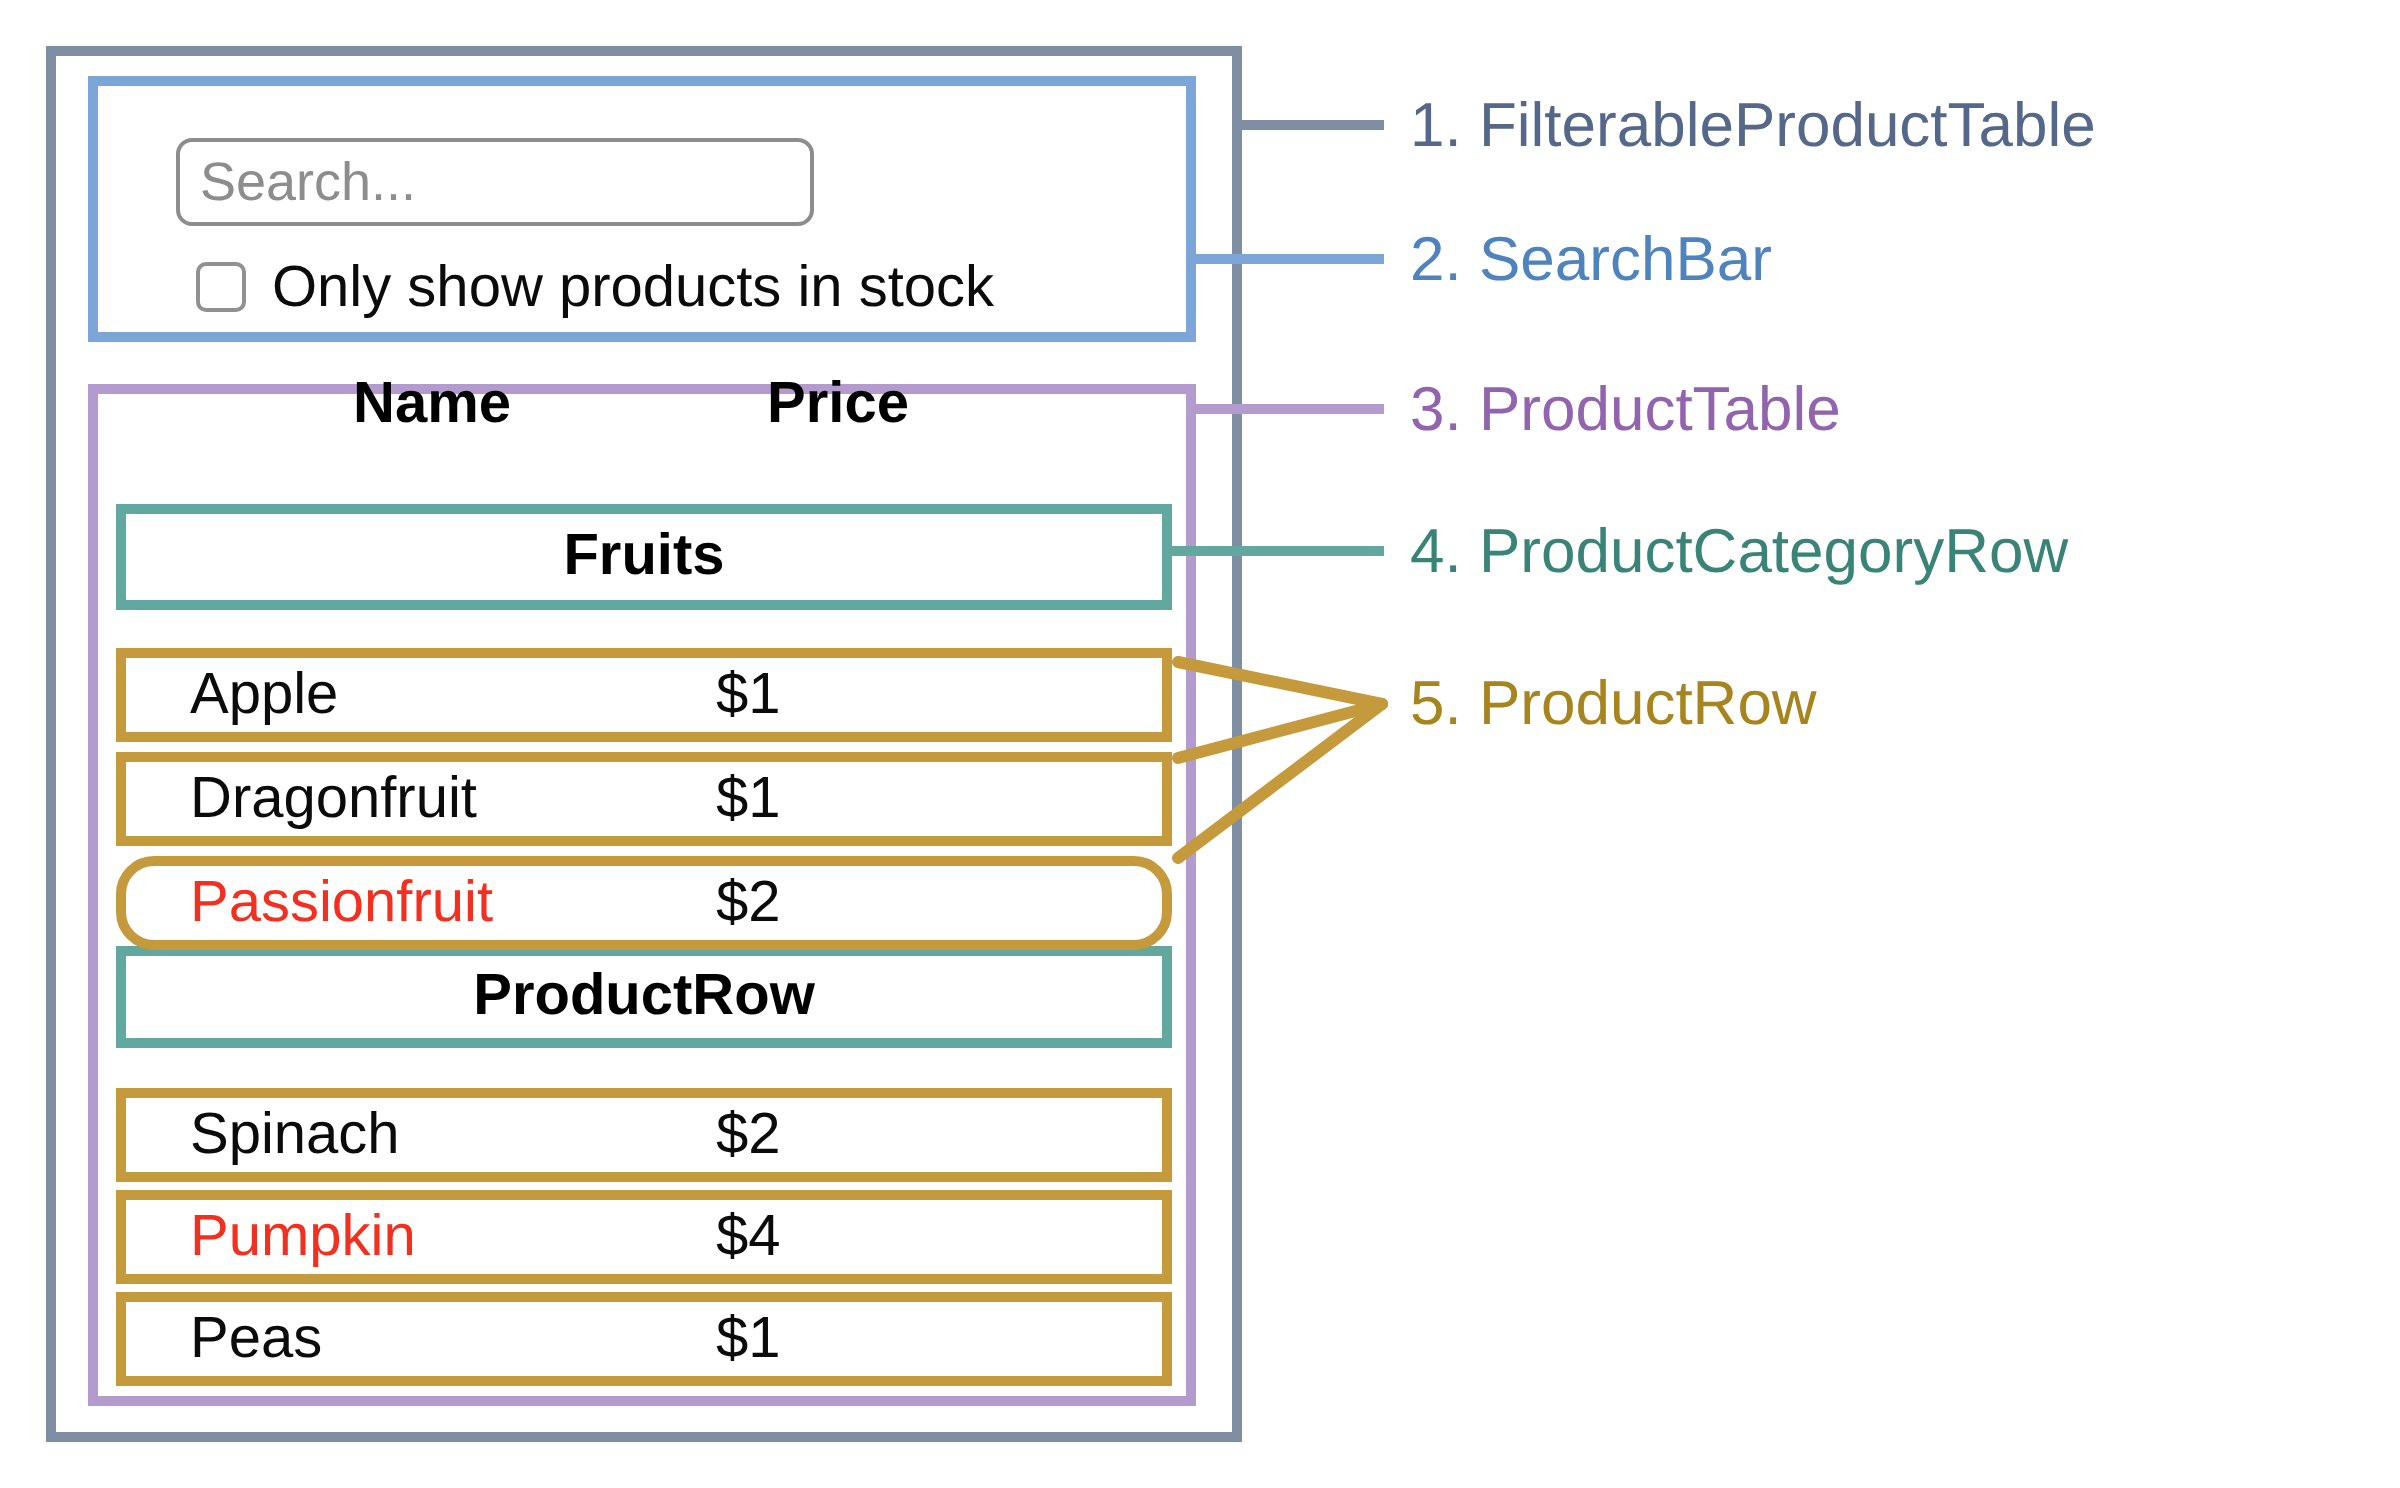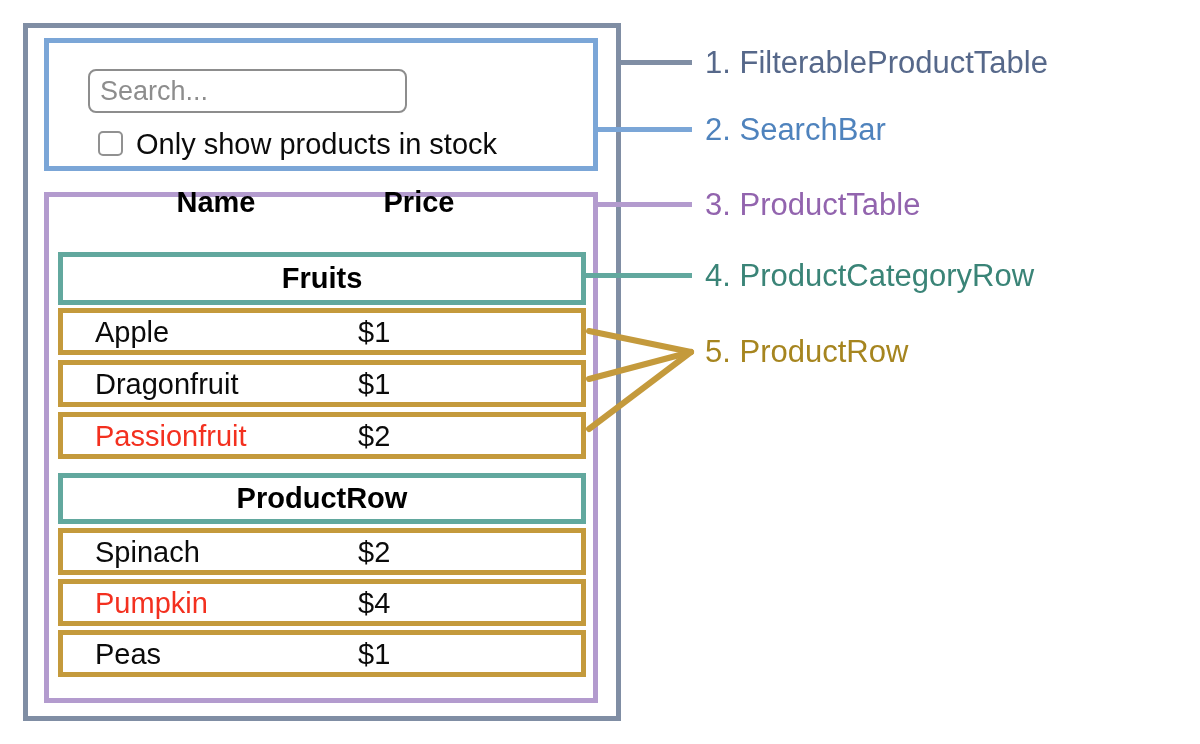--- a/index.html
+++ b/index.html
@@ -27,28 +27,28 @@
   .col-header.price{left:383px;width:72px;}
 
   .category-row{
     left:58px;width:528px;border:5px solid #62a89e;background:#fff;
     display:flex;align-items:center;justify-content:center;
     font-size:29px;font-weight:bold;color:#000;
   }
   .cat-fruits{top:252px;height:53px;}
   .cat-vegetables{top:473px;height:51px;}
 
-  .product-row{left:58px;width:528px;height:47px;border:5px solid #c49a3c;background:#fff;}
+  .product-row{left:58px;width:528px;height:47px;border:5px solid #c49a3c;background:#fff;margin-top:16px;}
   .product-row .cell{position:absolute;top:50%;transform:translateY(-50%);font-size:29px;color:#0b0b0b;white-space:nowrap;}
   .product-row .cell.name{left:32px;}
   .product-row .cell.price{left:295px;}
   .product-row .cell.name.oos{color:#f3301f;}
   .row-apple{top:308px;}
   .row-dragonfruit{top:360px;}
-  .row-passionfruit{top:412px;}
+  .row-passionfruit{top:412px;border-radius:19px;}
   .row-spinach{top:528px;}
   .row-pumpkin{top:579px;}
   .row-peas{top:630px;}
 
   
   .connector{height:5px;}
   .conn-1{left:621px;top:60px;width:71px;background:#808ea4;}
   .conn-2{left:598px;top:127px;width:94px;background:#7ba6d7;}
   .conn-3{left:598px;top:202px;width:94px;background:#b39bce;}
   .conn-4{left:586px;top:273px;width:106px;background:#62a89e;}

